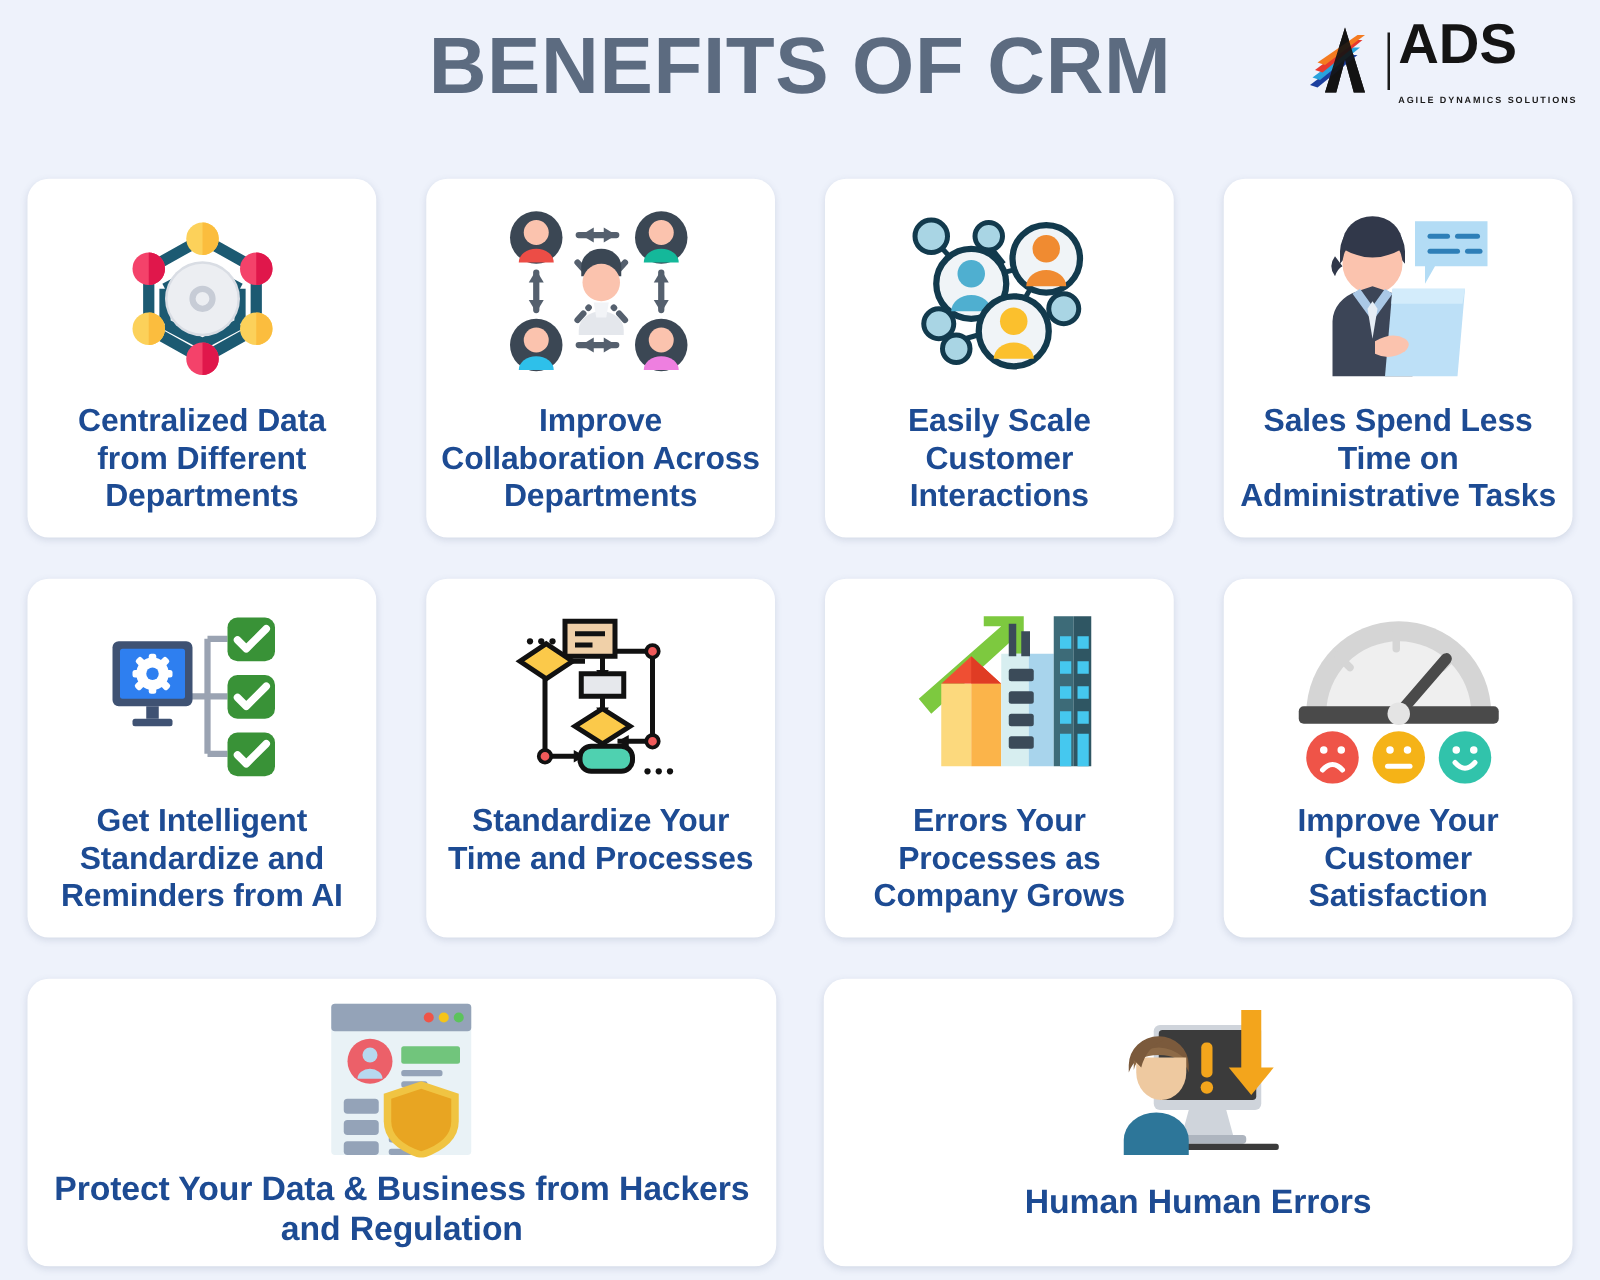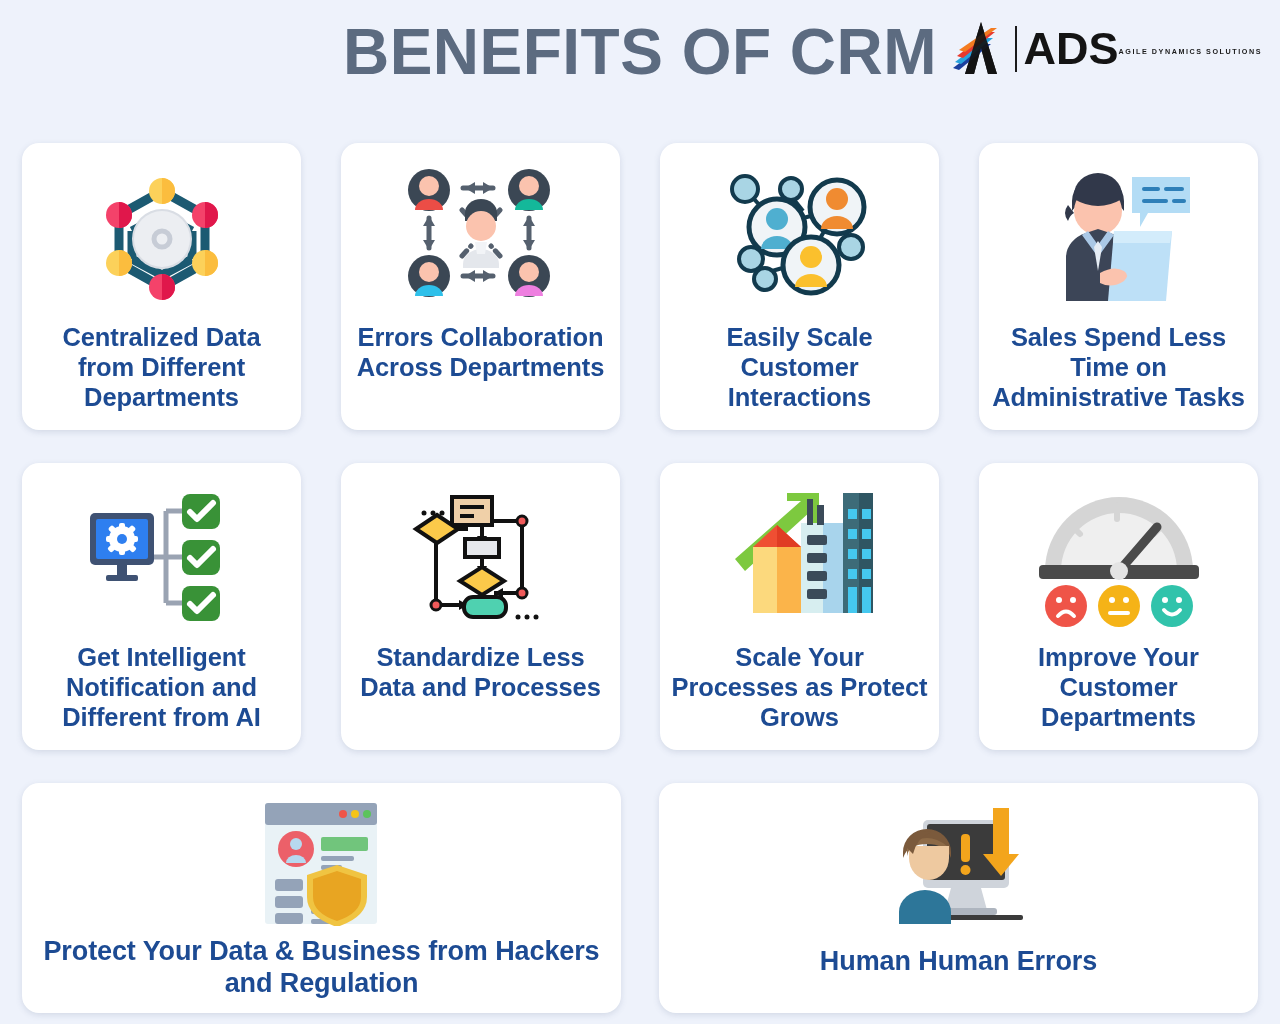--- a/index.html
+++ b/index.html
@@ -44,21 +44,21 @@
     align-items: center;
     height: 62px;
   }
   .logo-mark { width: 62px; height: 58px; }
   .logo-divider {
     width: 2px;
     height: 46px;
     background: #1b1b1b;
     margin: 0 7px 0 2px;
   }
-  .logo-text-wrap { display: flex; flex-direction: row; justify-content: center; }
+  .logo-text-wrap { display: flex; flex-direction: column; justify-content: center; }
   .logo-ads {
     font-size: 45px;
     font-weight: bold;
     color: #141414;
     letter-spacing: 0px;
     line-height: 0.95;
     font-family: "Liberation Sans", sans-serif;
   }
   .logo-tag {
     font-size: 7.2px;
@@ -225,21 +225,21 @@
             </g>
 
           <g>
             <path d="M58 45 a16 14 0 0 1 32 0 v8 h-32z" fill="#3b4754"></path>
             <circle cx="74" cy="58" r="15" fill="#fbc3ae"></circle>
             <path d="M56 96 a18 15 0 0 1 36 0 v4 h-36z" fill="#e4e7ec"></path>
             <path d="M68 74 h12 l-2 12 h-8z" fill="#f2f4f7"></path>
           </g>
         </svg>
       </div>
-      <div class="card-label">Errors Collaboration Across Departments</div>
+      <div class="card-label">Improve Collaboration Across Departments</div>
     </div>
 
     <div class="card">
       <div class="icon-box">
         <svg width="150" height="140" viewBox="0 0 150 140">
           <g stroke="#123a4d" stroke-width="4" fill="none">
             <path d="M22 22 L52 56"></path>
             <path d="M62 22 L78 42"></path>
             <path d="M52 56 L112 40"></path>
             <path d="M112 40 L82 92"></path>
@@ -346,21 +346,21 @@
           <g>
             <rect x="98" y="3" width="38" height="35" rx="8" fill="#399237"></rect>
             <path d="M106 21 l7 7 l16 -16" stroke="#fff" stroke-width="6" fill="none" stroke-linecap="round" stroke-linejoin="round"></path>
             <rect x="98" y="49" width="38" height="35" rx="8" fill="#399237"></rect>
             <path d="M106 67 l7 7 l16 -16" stroke="#fff" stroke-width="6" fill="none" stroke-linecap="round" stroke-linejoin="round"></path>
             <rect x="98" y="95" width="38" height="35" rx="8" fill="#399237"></rect>
             <path d="M106 113 l7 7 l16 -16" stroke="#fff" stroke-width="6" fill="none" stroke-linecap="round" stroke-linejoin="round"></path>
           </g>
         </svg>
       </div>
-      <div class="card-label">Get Intelligent Notification and Different from AI</div>
+      <div class="card-label">Get Intelligent Standardize and Reminders from AI</div>
     </div>
 
     <div class="card">
       <div class="icon-box">
         <svg width="150" height="140" viewBox="0 0 150 140">
           <g stroke="#111111" stroke-width="4" fill="none">
             <path d="M87 32 H116"></path>
             <path d="M116 32 V104"></path>
             <path d="M76 32 V56"></path>
             <path d="M76 68 V86"></path>
@@ -402,21 +402,21 @@
 
           <rect x="59" y="50" width="34" height="18" fill="#e6e8ec" stroke="#111" stroke-width="4"></rect>
 
           <path d="M31 26 L52 40 L31 54 L10 40 Z" fill="#fbc94a" stroke="#111" stroke-width="4"></path>
 
           <path d="M76 78 L98 92 L76 106 L54 92 Z" fill="#fbc94a" stroke="#111" stroke-width="4"></path>
 
           <rect x="58" y="108" width="42" height="20" rx="9" fill="#4fd1b0" stroke="#111" stroke-width="4"></rect>
         </svg>
       </div>
-      <div class="card-label">Standardize Less Data and Processes</div>
+      <div class="card-label">Standardize Your Time and Processes</div>
     </div>
 
     <div class="card">
       <div class="icon-box">
         <svg width="150" height="140" viewBox="0 0 150 140">
 
           <path d="M10 70 L76 12 L62 12 L62 4 L94 4 L94 34 L86 34 L86 22 L20 82 Z" fill="#7dc93f"></path>
 
           <path d="M28 58 L52 36 L76 58 Z" fill="#ef4f33"></path>
           <path d="M52 36 L76 58 L52 58 Z" fill="#e03c24"></path>
@@ -443,21 +443,21 @@
               <rect x="137" y="40" width="9" height="10"></rect>
             <rect x="123" y="60" width="9" height="10"></rect>
               <rect x="137" y="60" width="9" height="10"></rect>
             <rect x="123" y="80" width="9" height="10"></rect>
               <rect x="137" y="80" width="9" height="10"></rect>
             <rect x="123" y="98" width="9" height="26"></rect>
               <rect x="137" y="98" width="9" height="26"></rect>
           </g>
         </svg>
       </div>
-      <div class="card-label">Scale Your Processes as Protect Grows</div>
+      <div class="card-label">Errors Your Processes as Company Grows</div>
     </div>
 
     <div class="card">
       <div class="icon-box">
         <svg width="172" height="136" viewBox="0 0 172 136">
 
           <path d="M12 80 a74 74 0 0 1 148 0 z" fill="#d5d5d5"></path>
           <path d="M28 80 a58 58 0 0 1 116 0 z" fill="#efefef"></path>
           <g stroke="#d5d5d5" stroke-width="6" stroke-linecap="round">
             <path d="M84 14 V28"></path>
@@ -481,21 +481,21 @@
             <path d="M77 122 H95" stroke="#fff" stroke-width="4" stroke-linecap="round"></path>
           </g>
           <g>
             <circle cx="139" cy="115" r="21" fill="#31c3ab"></circle>
             <circle cx="132" cy="109" r="3" fill="#fff"></circle>
               <circle cx="146" cy="109" r="3" fill="#fff"></circle>
             <path d="M131 119 q8 9 16 0" stroke="#fff" stroke-width="4" fill="none" stroke-linecap="round"></path>
           </g>
         </svg>
       </div>
-      <div class="card-label">Improve Your Customer Departments</div>
+      <div class="card-label">Improve Your Customer Satisfaction</div>
     </div>
 
   </div>
 
   <div class="row row-bot row-wide">
 
     <div class="card">
       <div class="icon-box">
         <svg width="118" height="125" viewBox="0 0 118 125">
           <rect x="2" y="2" width="112" height="121" rx="3" fill="#e9f2f6"></rect>

